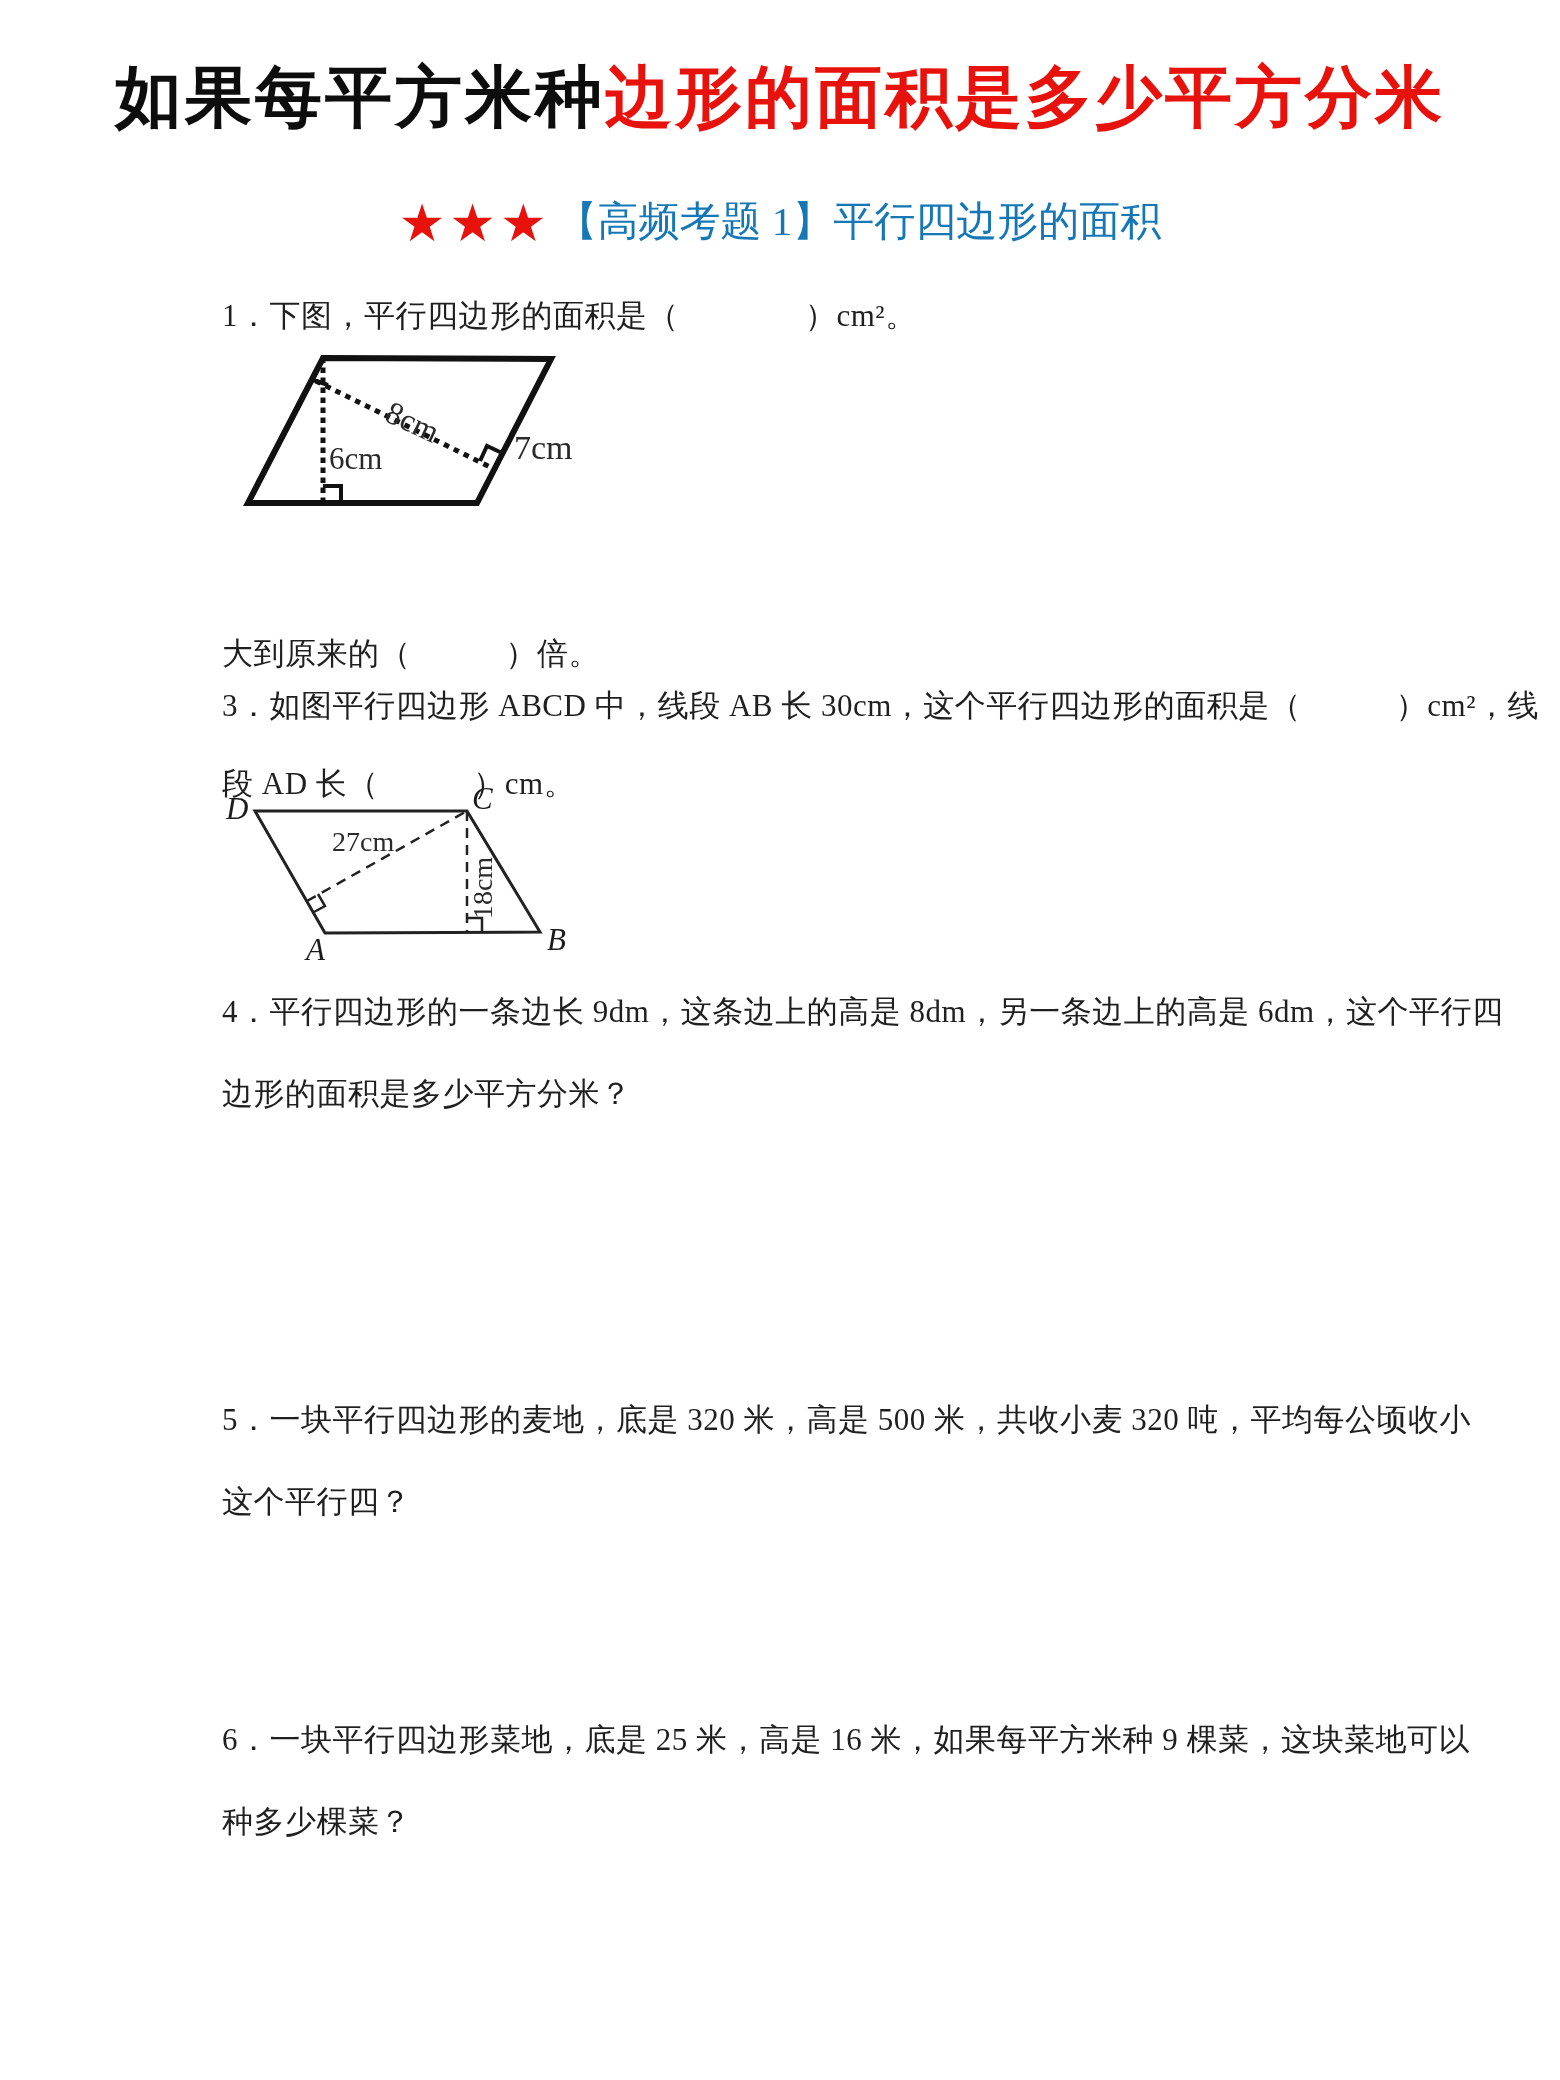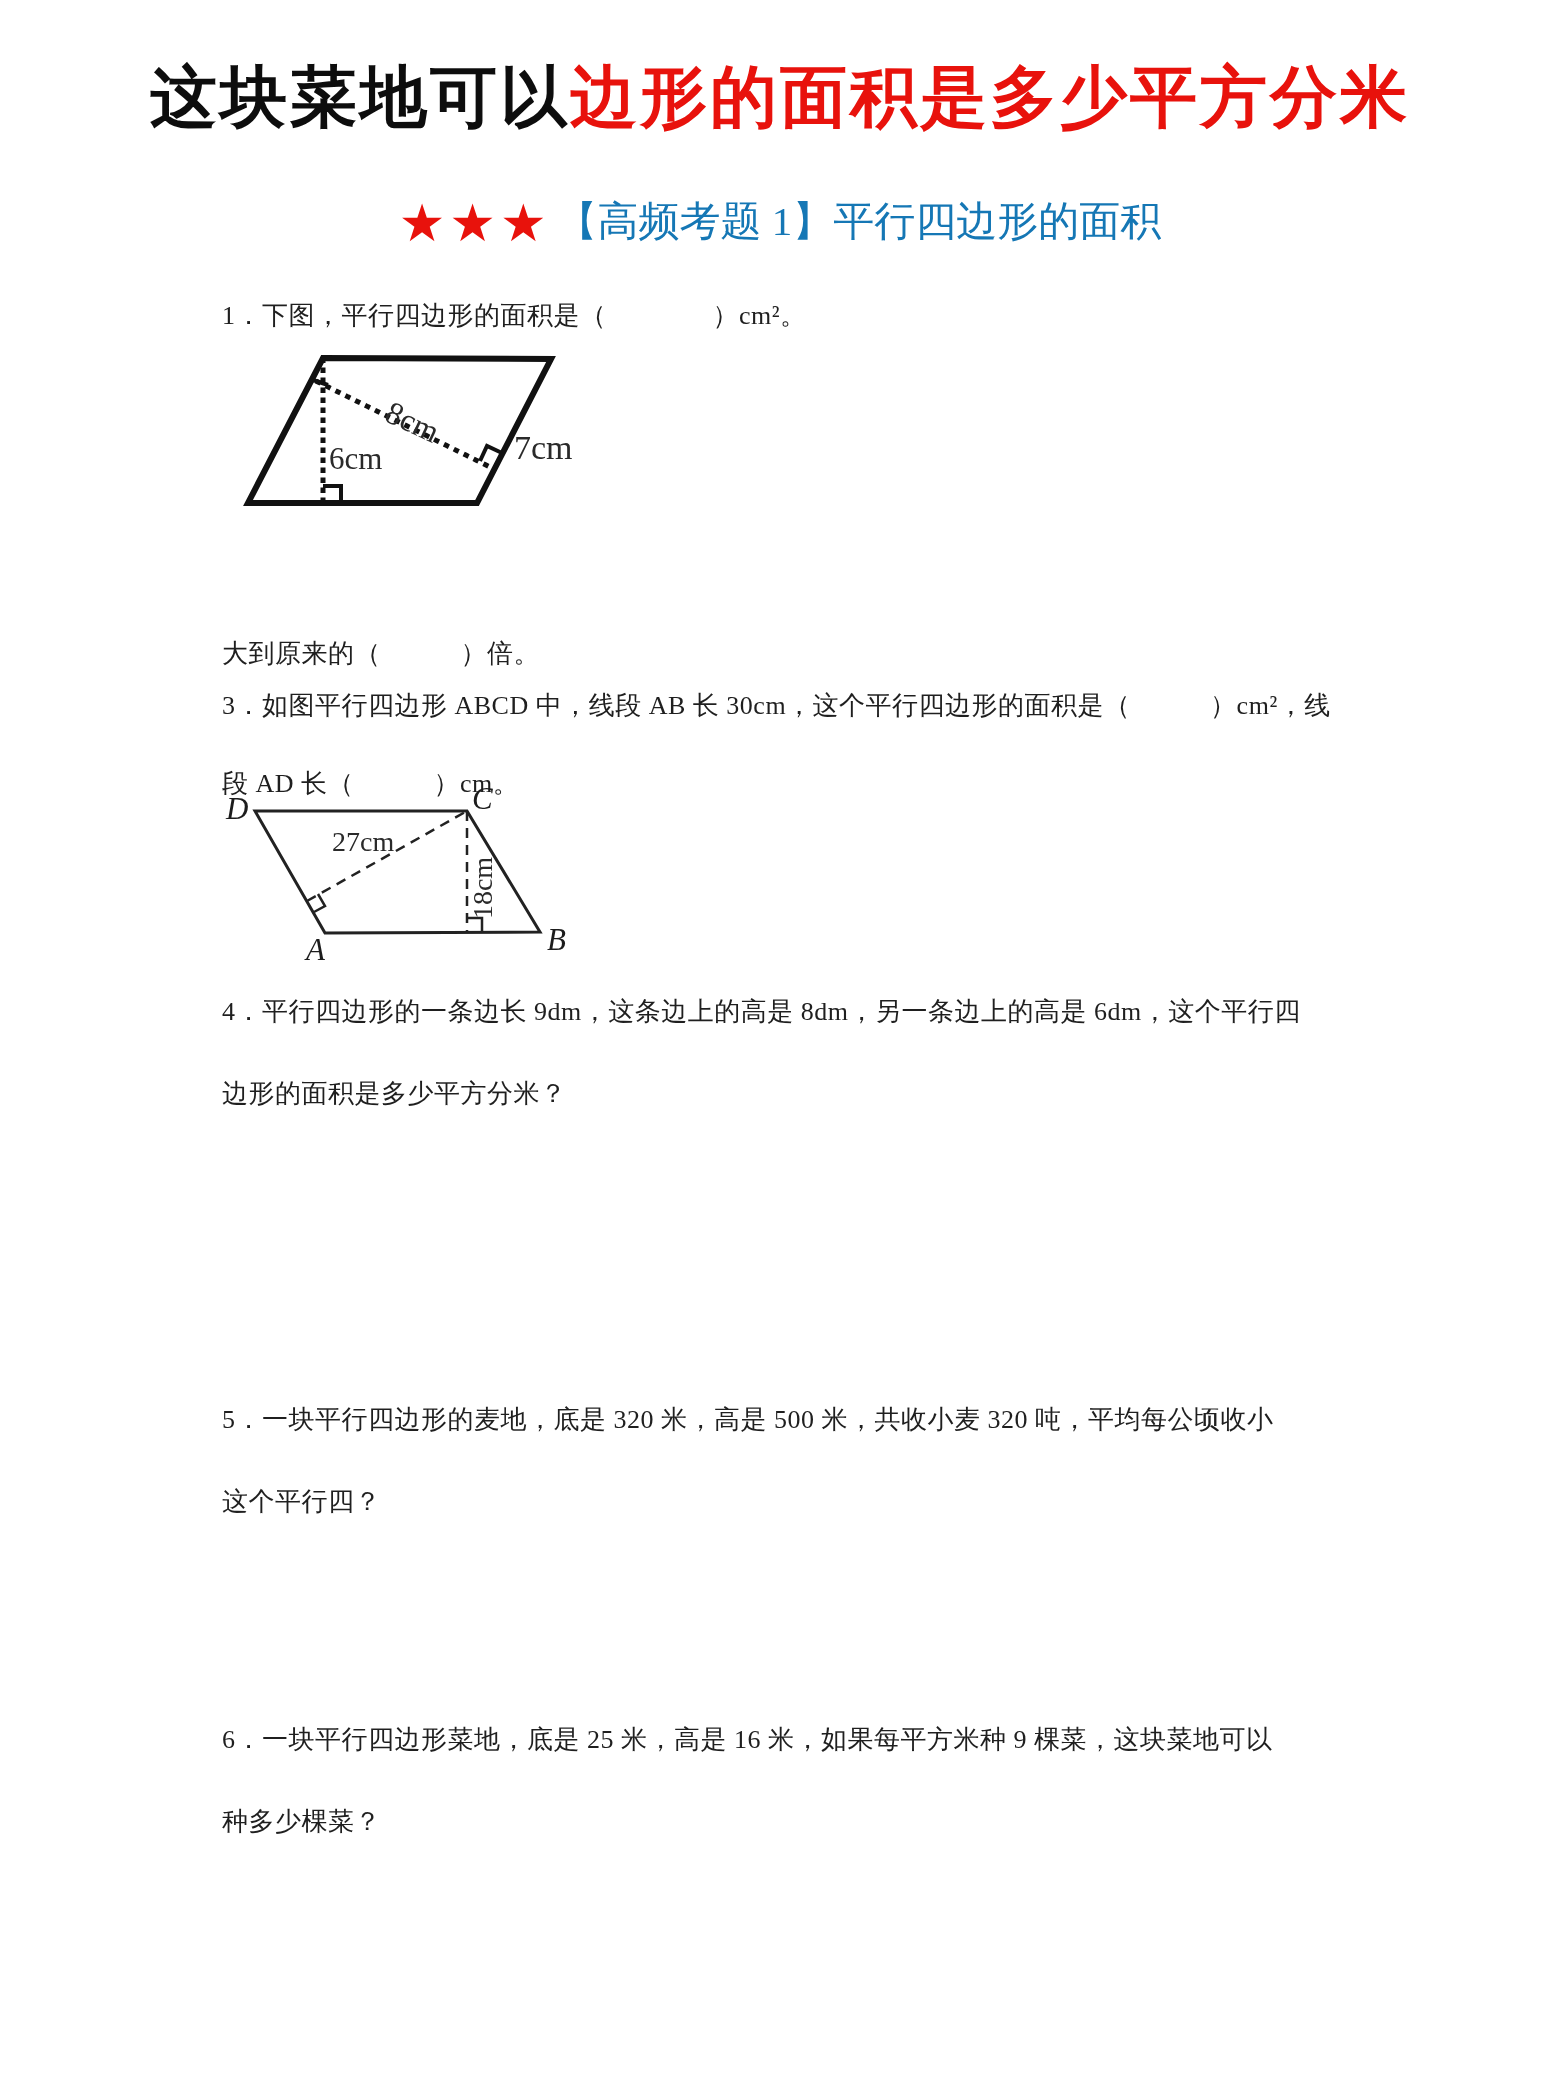--- a/index.html
+++ b/index.html
@@ -25,36 +25,36 @@
     vertical-align:-6px;
     font-family:"DejaVu Sans","Liberation Sans",sans-serif;
   }
   .section-header .section-label {
     color:var(--header-blue,#1577b5); font-weight:400; font-size:41px;
     font-family:"Liberation Serif","DejaVu Serif",serif;
     margin-left:6px;
   }
   .qline {
     position:absolute; left:222px;
-    font-size:26px; line-height:44px; letter-spacing:0.5px;
+    font-size:31px; line-height:44px; letter-spacing:0.5px;
     white-space:pre; color:var(--body-text,#1f1f1f);
   }
   .diagram { position:absolute; }
   svg text {
     font-family:"Liberation Serif","DejaVu Serif",serif;
     fill:#2a2a2a;
   }
   svg text.vertex { font-style:italic; font-size:31px; fill:#1c1c1c; }
 </style>
 </head>
 <body>
 
 <div id="page">
 
-  <div class="title"><span>这块菜地可以</span><span class="red-part">边形的面积是多少平方分米</span></div>
+  <div class="title"><span>如果每平方米种</span><span class="red-part">边形的面积是多少平方分米</span></div>
 
   <div class="section-header"><span class="stars">★★★</span><span class="section-label">【高频考题 1】平行四边形的面积</span></div>
 
   <div class="qline" style="top:294px">1．下图，平行四边形的面积是（　　　　）cm²。</div>
 
   <svg class="diagram" style="left:180px; top:338px" width="520" height="200" viewBox="0 0 520 200">
     <polygon points="143,20 371,21 297,165 68,165" fill="none" stroke="#111" stroke-width="6"></polygon>
 
     <line x1="143" y1="22" x2="143" y2="164" stroke="#111" stroke-width="5" stroke-dasharray="0.5 9.5" stroke-linecap="square"></line>
 

